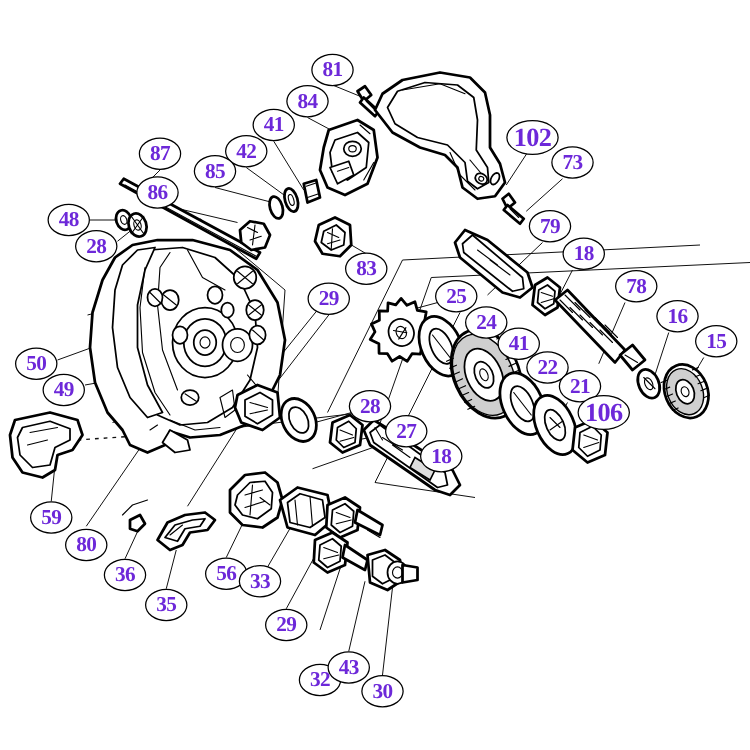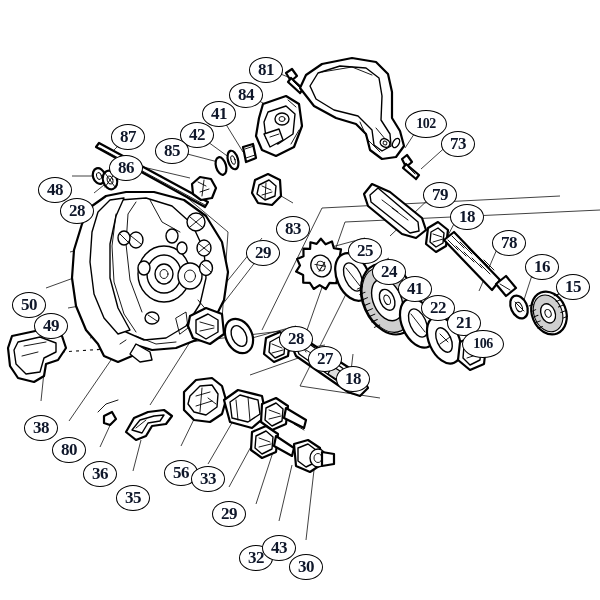--- a/index.html
+++ b/index.html
@@ -5,33 +5,32 @@
 <style>
   html,body{margin:0;padding:0;background:#ffffff;}
   body{font-family:"Liberation Serif", serif;}
   #stage{position:relative;width:600px;height:600px;background:#ffffff;overflow:hidden;}
   #art{position:absolute;left:0;top:0;width:600px;height:600px;}
   .callout{
     position:absolute;
     border:1.6px solid #000;
     border-radius:50%;
     background:#ffffff;
-    color:#0f172a;
+    color:#6d28d9;
     font-family:"Liberation Serif", serif;
     font-weight:700;
     display:flex;
     align-items:center;
     justify-content:center;
     box-sizing:border-box;
     letter-spacing:-0.5px;
     user-select:none;
-    margin-top:14px;
   }
   .c2{width:34px;height:26px;font-size:17px;}
-  .c3{width:42px;height:28px;font-size:14px;}
+  .c3{width:42px;height:28px;font-size:21px;}
 </style>
 </head>
 <body>
 
 <div id="stage">
 
   <svg id="art" viewBox="0 0 600 600" xmlns="http://www.w3.org/2000/svg">
     <defs>
       <style>
         .o{fill:#ffffff;stroke:#000;stroke-width:2.2;stroke-linejoin:round;stroke-linecap:round;}
@@ -393,21 +392,21 @@
   <div class="callout c2" style="left:229px; top:68px;">84</div>
   <div class="callout c2" style="left:202px; top:87px;">41</div>
   <div class="callout c2" style="left:180px; top:108px;">42</div>
   <div class="callout c2" style="left:155px; top:124px;">85</div>
   <div class="callout c2" style="left:109px; top:141px;">86</div>
   <div class="callout c2" style="left:111px; top:110px;">87</div>
   <div class="callout c2" style="left:38px;  top:163px;">48</div>
   <div class="callout c2" style="left:60px;  top:184px;">28</div>
   <div class="callout c2" style="left:12px;  top:278px;">50</div>
   <div class="callout c2" style="left:34px;  top:299px;">49</div>
-  <div class="callout c2" style="left:24px;  top:401px;">38</div>
+  <div class="callout c2" style="left:24px;  top:401px;">59</div>
   <div class="callout c2" style="left:52px;  top:423px;">80</div>
   <div class="callout c2" style="left:83px;  top:447px;">36</div>
   <div class="callout c2" style="left:116px; top:471px;">35</div>
   <div class="callout c2" style="left:164px; top:446px;">56</div>
   <div class="callout c2" style="left:191px; top:452px;">33</div>
   <div class="callout c2" style="left:212px; top:487px;">29</div>
   <div class="callout c2" style="left:239px; top:531px;text-align:right;">32</div>
   <div class="callout c2" style="left:262px; top:521px;">43</div>
   <div class="callout c2" style="left:289px; top:540px;">30</div>
   <div class="callout c2" style="left:246px; top:226px;">29</div>

